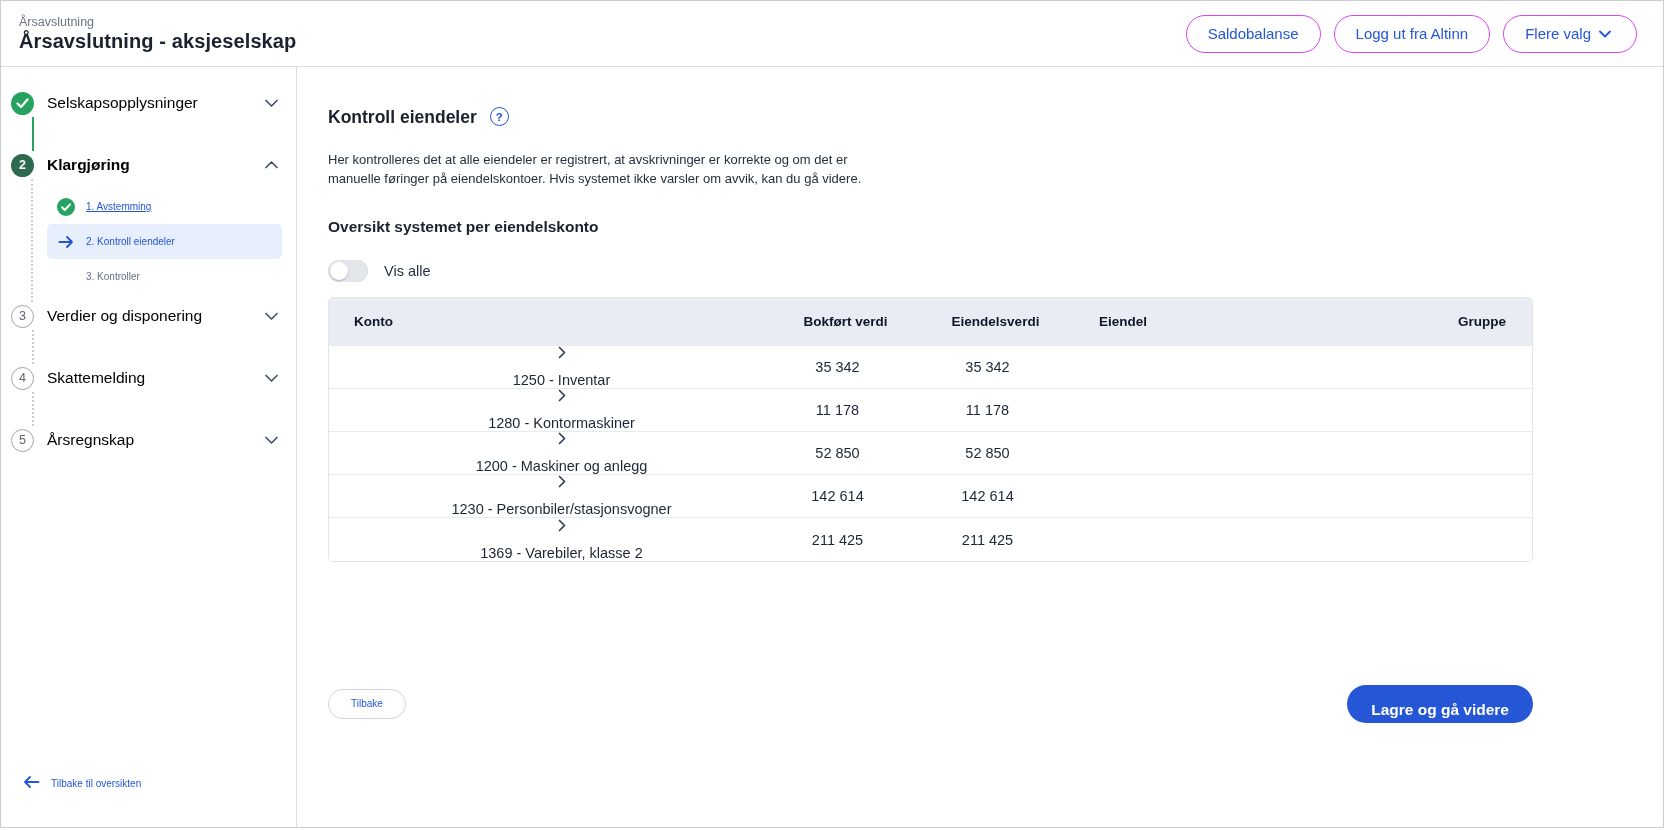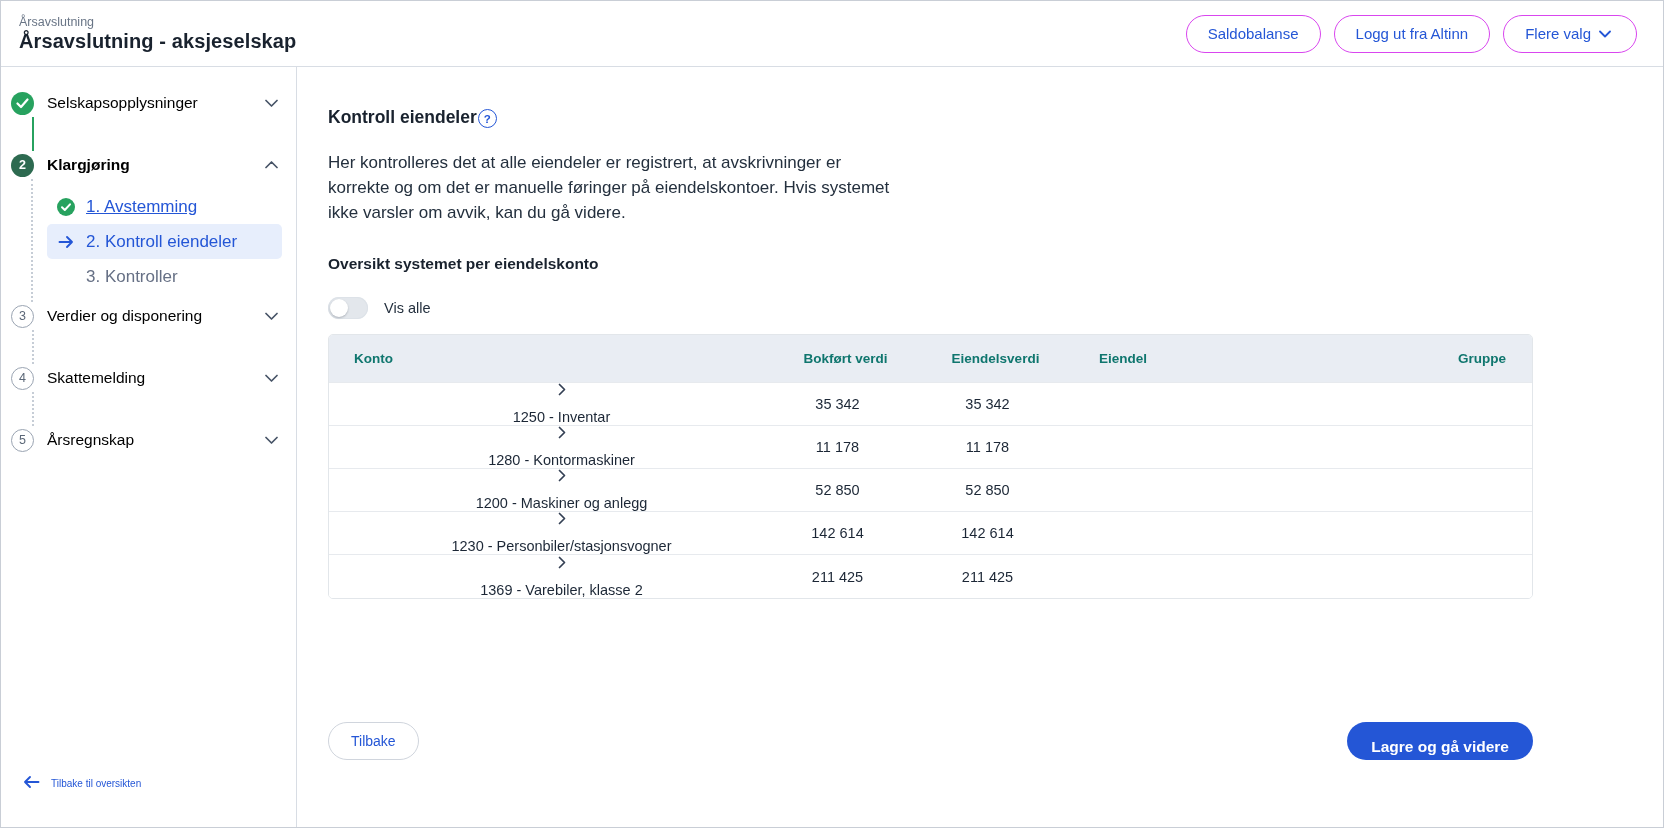--- a/index.html
+++ b/index.html
@@ -39,52 +39,52 @@
   .step-label.bold{font-weight:700;}
   .chev{flex:0 0 auto;display:flex;margin-right:4px;}
   .connector{width:0;margin-left:21px;}
   .connector.solid{border-left:2px solid var(--green);height:34px;}
   .connector.dotted{border-left:2px dotted #c6cdd6;height:34px;}
   .sub-wrap{position:relative;padding:10px 0 8px 0;}
   .sub-wrap::before{content:"";position:absolute;left:20px;top:0;bottom:0;border-left:2px dotted #c6cdd6;}
   .substep{display:flex;align-items:center;height:35px;gap:11px;margin-left:36px;padding:0 10px;border-radius:5px;}
   .substep.active{background:var(--active-bg);}
   .substep .s-icon{width:18px;flex:0 0 18px;display:flex;justify-content:center;}
-  .sub-label{font-size:17px;}
+  .sub-label{font-size:10px;}
   .sub-label.link{color:var(--accent);text-decoration:underline;cursor:pointer;}
   .sub-label.active-label{color:var(--accent);font-weight:500;}
   .sub-label.muted{color:var(--text-gray);}
   .sidebar-footer{margin-top:auto;display:flex;align-items:center;gap:11px;padding:0 0 14px 12px;color:var(--accent);font-size:10px;cursor:pointer;}
 
   
   .main{flex:1;padding:40px 130px 0 31px;display:flex;flex-direction:column;min-width:0;}
-  .title-row{display:flex;align-items:flex-end;gap:1px;}
+  .title-row{display:flex;align-items:flex-start;gap:13px;}
   .h1{font-size:17.5px;font-weight:700;color:#19222e;}
   .help-icon{width:19px;height:19px;border:1.6px solid var(--accent);border-radius:50%;color:var(--accent);font-size:11.5px;font-weight:700;display:flex;align-items:center;justify-content:center;cursor:pointer;}
-  .description{margin-top:22px;font-size:17px;line-height:1.48;color:#24303e;max-width:565px;}
+  .description{margin-top:22px;font-size:13px;line-height:1.48;color:#24303e;max-width:565px;}
   .section-title{margin-top:30px;font-size:15.5px;font-weight:700;color:#19222e;}
   .toggle-row{margin-top:24px;display:flex;align-items:center;gap:16px;}
   .toggle{width:40px;height:22px;border-radius:11px;background:#e3e7ec;position:relative;cursor:pointer;box-shadow:inset 0 0 0 1px #dde2e8;}
   .toggle-knob{position:absolute;left:2px;top:2px;width:18px;height:18px;border-radius:50%;background:#fff;box-shadow:0 1px 2px rgba(16,24,40,.25);}
   .toggle-label{font-size:14.5px;color:#24303e;}
 
   .table{margin-top:15px;border:1px solid #e2e6ea;border-radius:5px;overflow:hidden;}
   table{width:100%;border-collapse:collapse;table-layout:fixed;}
   col.c-konto{width:440px;} col.c-bokfort{width:145px;} col.c-everdi{width:155px;} col.c-eiendel{width:290px;} col.c-gruppe{width:auto;}
-  thead th{background:var(--thead-bg);height:38px;font-size:13.5px;font-weight:600;color:#0f766e;text-align:left;padding:16px;}
+  thead th{background:var(--thead-bg);height:38px;font-size:13.5px;font-weight:600;color:#0f172a;text-align:left;padding:16px;}
   th.konto{padding-left:25px;}
   th.num,td.num{text-align:center;padding-right:8px;}
   th.eiendel,td.eiendel{padding-left:30px;}
   th.gruppe,td.gruppe{text-align:right;padding-right:26px;}
   tbody td{height:43px;border-top:1px solid var(--row-border);font-size:14.5px;color:#1c2736;background:#fff;}
   .konto-cell{display:flex;align-items:center;gap:13px;padding-left:25px;flex-direction:column;}
   .row-chev{display:flex;cursor:pointer;}
 
   .footer-row{display:flex;justify-content:space-between;align-items:center;margin-top:123px;}
-  .btn-secondary{height:38px;padding:0 22px;border:1px solid #d0d5dd;border-radius:20px;background:#fff;color:var(--accent);font-size:14px;font-weight:500;font-family:inherit;cursor:pointer;}
+  .btn-secondary{height:30px;padding:0 22px;border:1px solid #d0d5dd;border-radius:20px;background:#fff;color:var(--accent);font-size:10px;font-weight:500;font-family:inherit;cursor:pointer;}
   .btn-primary{height:38px;padding:16px 24px;border:none;border-radius:20px;background:var(--accent);color:#fff;font-size:15.5px;font-weight:600;font-family:inherit;cursor:pointer;}
 </style>
 </head>
 <body>
 
 <div class="page">
 
   <div class="header">
     <div class="header-left">
       <span class="eyebrow">Årsavslutning</span>

